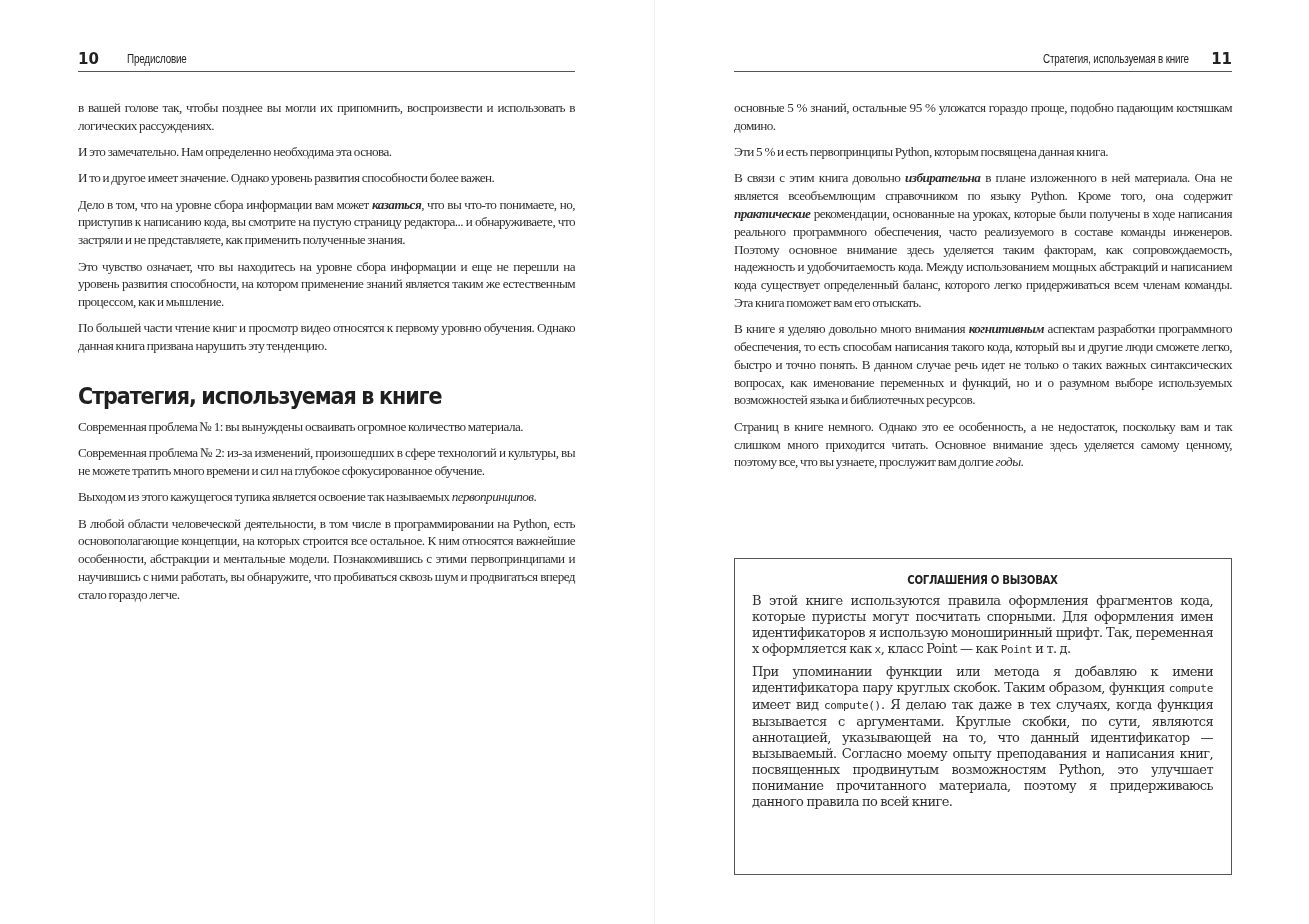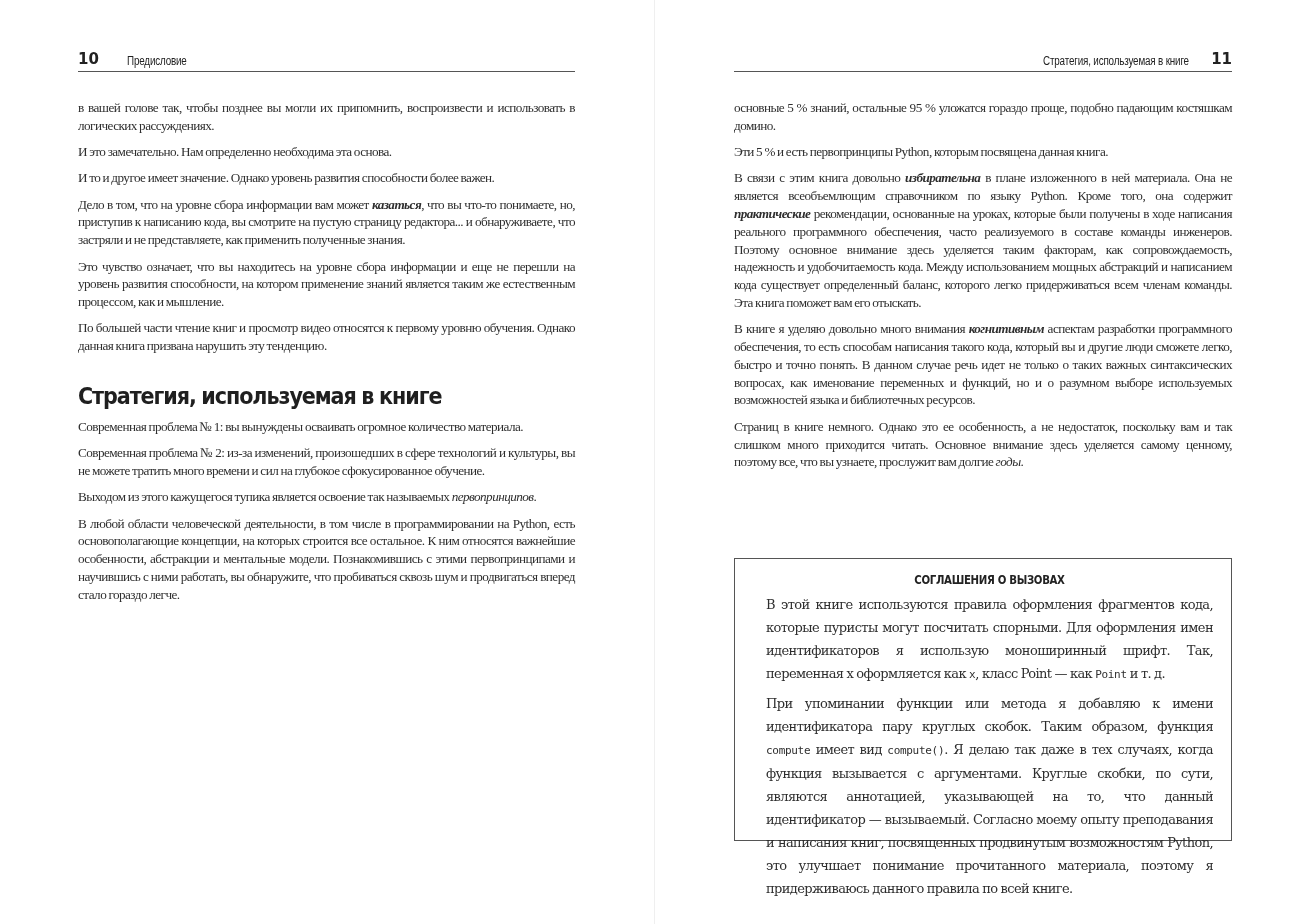--- a/index.html
+++ b/index.html
@@ -1,37 +1,37 @@
 <!DOCTYPE html>
 <html><head>
 <meta charset="utf-8">
 <style>
   html, body { margin: 0; padding: 0; background: #ffffff; }
   body { width: 1309px; height: 924px; position: relative; overflow: hidden; color: #2a2a2a; }
   .page { position: absolute; top: 0; height: 924px; }
   .page-left { left: 0; width: 654px; }
   .page-right { left: 655px; width: 654px; }
   .spine { position: absolute; left: 654px; top: 0; width: 1px; height: 924px; background: #efefef; }
-  .header { position: absolute; top: 50px; height: 22px; border-bottom: 1.5px solid #555; display: flex; align-items: flex-end; padding-bottom: 3px; box-sizing: border-box; }
+  .header { position: absolute; top: 50px; height: 22px; border-bottom: 1.5px solid #555; display: flex; align-items: center; padding-bottom: 3px; box-sizing: border-box; }
   .page-left .header { left: 78px; width: 497px; }
   .page-right .header { left: 79px; width: 498px; justify-content: flex-end; }
   .page-num { font-family: "DejaVu Sans", sans-serif; font-weight: bold; font-size: 15px; color: #222; }
   .running-title { font-family: "Liberation Sans", sans-serif; font-size: 12px; transform: scaleX(0.82); color: #222; letter-spacing: -0.2px; }
   .page-left .running-title { margin-left: 28px; transform-origin: left bottom; }
   .page-right .running-title { margin-right: 22px; transform-origin: right bottom; }
   .body { position: absolute; font-family: "DejaVu Serif", serif; font-size: 13.2px; line-height: 17.8px; color: #2e2e2e; text-align: justify; letter-spacing: -0.55px; word-spacing: -0.5px; }
   .page-left .body { left: 78px; top: 99px; width: 497px; }
   .page-right .body { left: 79px; top: 99px; width: 498px; }
   .body p { margin: 0 0 8.5px 0; hyphens: auto; font-family: Liberation Serif, serif; }
   .body em { font-style: italic; font-weight: bold; }
   .body em.light { font-weight: normal; }
   h2.section-title { font-family: "DejaVu Sans", sans-serif; font-weight: bold; font-size: 23px; letter-spacing: -1.2px; margin: 33px 0 12px 0; color: #1f1f1f; transform: scaleX(0.9); transform-origin: left; text-align: left; }
-  .sidebar-box { position: absolute; left: 79px; top: 558px; width: 498px; height: 283px; border: 1.5px solid #555; box-sizing: border-box; padding: 14px 18px 10px 31px; }
+  .sidebar-box { position: absolute; left: 79px; top: 558px; width: 498px; height: 317px; border: 1.5px solid #555; box-sizing: border-box; padding: 14px 18px 10px 17px; }
   .sidebar-title { font-family: "DejaVu Sans", sans-serif; font-weight: bold; font-size: 12px; text-align: center; letter-spacing: -0.4px; color: #222; margin-bottom: 6px; transform: scaleX(0.85); }
-  .sidebar-box p { font-family: "DejaVu Serif", serif; font-size: 13px; line-height: 23px; color: #2e2e2e; text-align: justify; letter-spacing: -0.6px; word-spacing: -0.5px; margin: 0 0 6px 0; }
+  .sidebar-box p { font-family: "DejaVu Serif", serif; font-size: 13px; line-height: 16px; color: #2e2e2e; text-align: justify; letter-spacing: -0.6px; word-spacing: -0.5px; margin: 0 0 6px 0; }
   code { font-family: "DejaVu Sans Mono", monospace; font-size: 11px; letter-spacing: -0.3px; }
 </style>
 </head>
 <body>
 
 <div class="spine"></div>
 
 <div class="page page-left">
   <div class="header">
     <span class="page-num">10</span>

